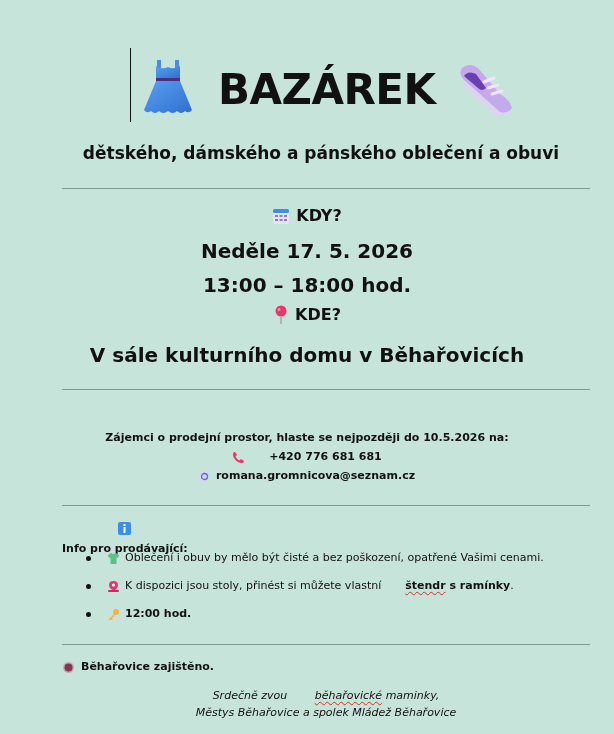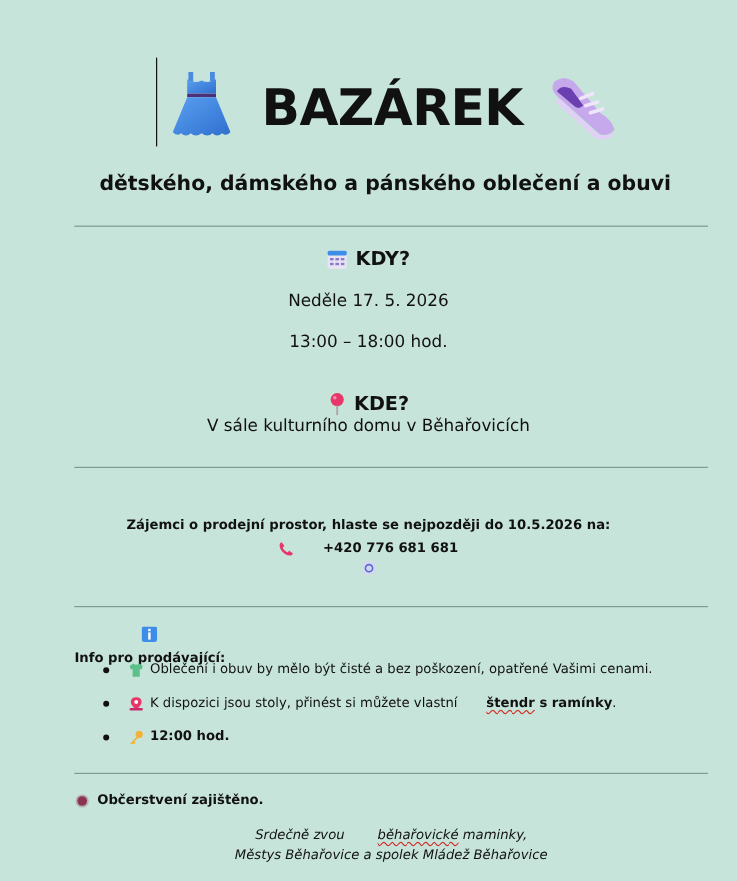--- a/index.html
+++ b/index.html
@@ -27,21 +27,21 @@
     top: 141px; font-weight: bold; font-size: 17px; line-height: 24px;
     left: 0; width: 642px; text-align: center;
   }
 
   .hr { height: 1px; background: #7f9a8e; left: 62px; width: 528px; }
 
   .h-line {
     font-weight: bold; font-size: 16px; line-height: 22px;
     display: flex; justify-content: center; align-items: center; gap: 6px;
   }
-  .big-line { font-weight: normal; font-size: 14px; line-height: 22px; }
+  .big-line { font-weight: bold; font-size: 20px; line-height: 22px; }
 
   .small-bold { font-weight: bold; font-size: 11px; line-height: 16px; }
 
   .contact-row { display: flex; justify-content: center; align-items: center; gap: 6px; }
 
   .icon-small { display: inline-block; width: 13px; height: 13px; }
 
   .info-head { left: 62px; top: 522px; display: flex; align-items: center; gap: 6px; flex-direction: column; }
   .list { left: 84px; width: 520px; }
   .list-item { position: absolute; left: 0; display: flex; align-items: center; font-size: 11px; line-height: 16px; white-space: nowrap; }
@@ -100,21 +100,21 @@
       <rect x="3" y="12" width="3" height="2"></rect>
         <rect x="7.5" y="12" width="3" height="2"></rect>
         <rect x="12" y="12" width="3" height="2"></rect>
     </g>
   </svg>
   <span>KDY?</span>
 </div>
 <div class="abs center big-line" style="top:240px;">Neděle 17. 5. 2026</div>
 <div class="abs center big-line" style="top:274px;">13:00 – 18:00 hod.</div>
 
-<div class="abs center h-line" style="top:326px;">
+<div class="abs center h-line" style="top:304px;">
   <svg class="icon-small" style="width:16px;height:20px;" viewBox="0 0 16 20">
     <circle cx="8" cy="6" r="5.5" fill="#e8366a"></circle>
     <circle cx="6" cy="4.5" r="1.5" fill="#f78aa8"></circle>
     <rect x="7.2" y="11" width="1.6" height="8" fill="#b0a8a8"></rect>
   </svg>
   <span>KDE?</span>
 </div>
 <div class="abs center big-line" style="top:344px;">V sále kulturního domu v Běhařovicích</div>
 
 <div class="abs hr" style="top:389px;"></div>
@@ -124,20 +124,21 @@
   <svg class="icon-small" viewBox="0 0 13 13">
     <path d="M2 1 Q0 3 2 7 Q5 12 10 12 Q12 12 12 10 L9 8 L7.5 9.5 Q4.5 8 3.5 5.5 L5 4 L3 1 Z" fill="#e8366a"></path>
   </svg>
   <span>+420 776 681 681</span>
 </div>
 <div class="abs center small-bold contact-row" style="top:468px;">
   <svg class="icon-small" style="width:11px;height:11px;" viewBox="0 0 11 11">
     <rect x="0" y="0" width="11" height="11" rx="2" fill="#d4d8ee"></rect>
     <circle cx="5.5" cy="5.5" r="3" fill="none" stroke="#5b6bd0" stroke-width="1.3"></circle>
   </svg>
+  <span>romana.gromnicova@seznam.cz</span>
 </div>
 
 <div class="abs hr" style="top:505px;"></div>
 
 <div class="abs info-head small-bold">
   <svg class="icon-small" viewBox="0 0 13 13">
     <rect x="0" y="0" width="13" height="13" rx="2" fill="#3d8ee8"></rect>
     <rect x="5.5" y="2" width="2" height="2" fill="#fff"></rect>
     <rect x="5.5" y="5" width="2" height="6" fill="#fff"></rect>
   </svg>
@@ -173,19 +174,19 @@
   </div>
 </div>
 
 <div class="abs hr" style="top:644px;"></div>
 
 <div class="abs refresh small-bold">
   <svg class="icon-small" viewBox="0 0 13 13">
     <circle cx="6.5" cy="6.5" r="5.5" fill="#b8b0b8"></circle>
     <circle cx="6.5" cy="6.5" r="4" fill="#8a3450"></circle>
   </svg>
-  <span>Občerstvení zajištěno.</span>
+  <span>Běhařovice zajištěno.</span>
 </div>
 
 <div class="abs signature">
   <div><span>Srdečně zvou </span><span class="spell">běhařovické</span><span> maminky,</span></div>
   <div>Městys Běhařovice a spolek Mládež Běhařovice</div>
 </div>
 
 </body></html>

